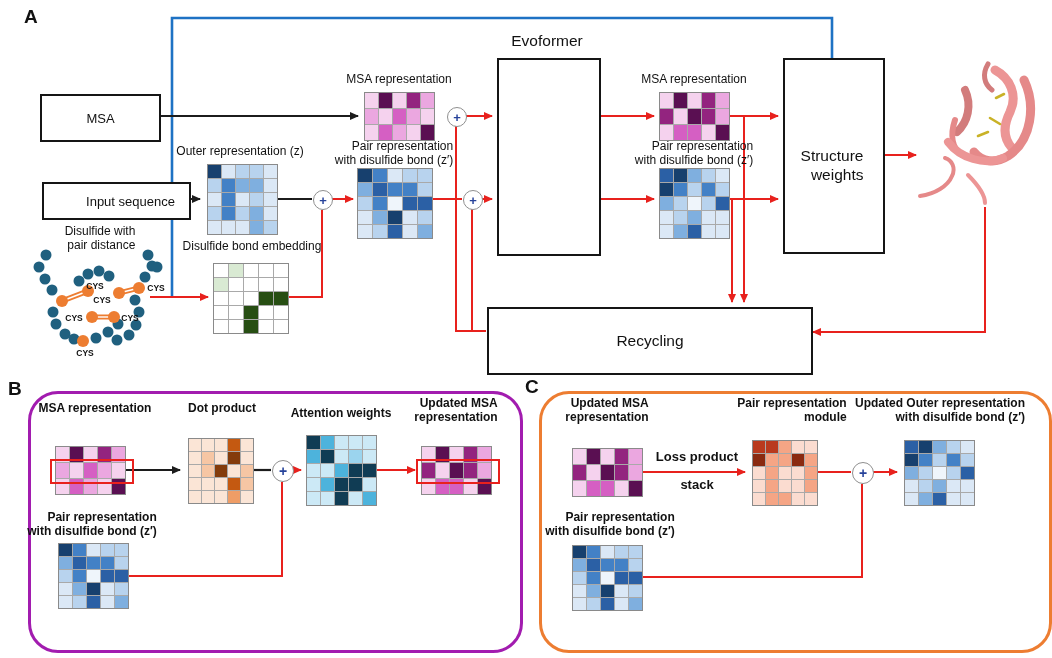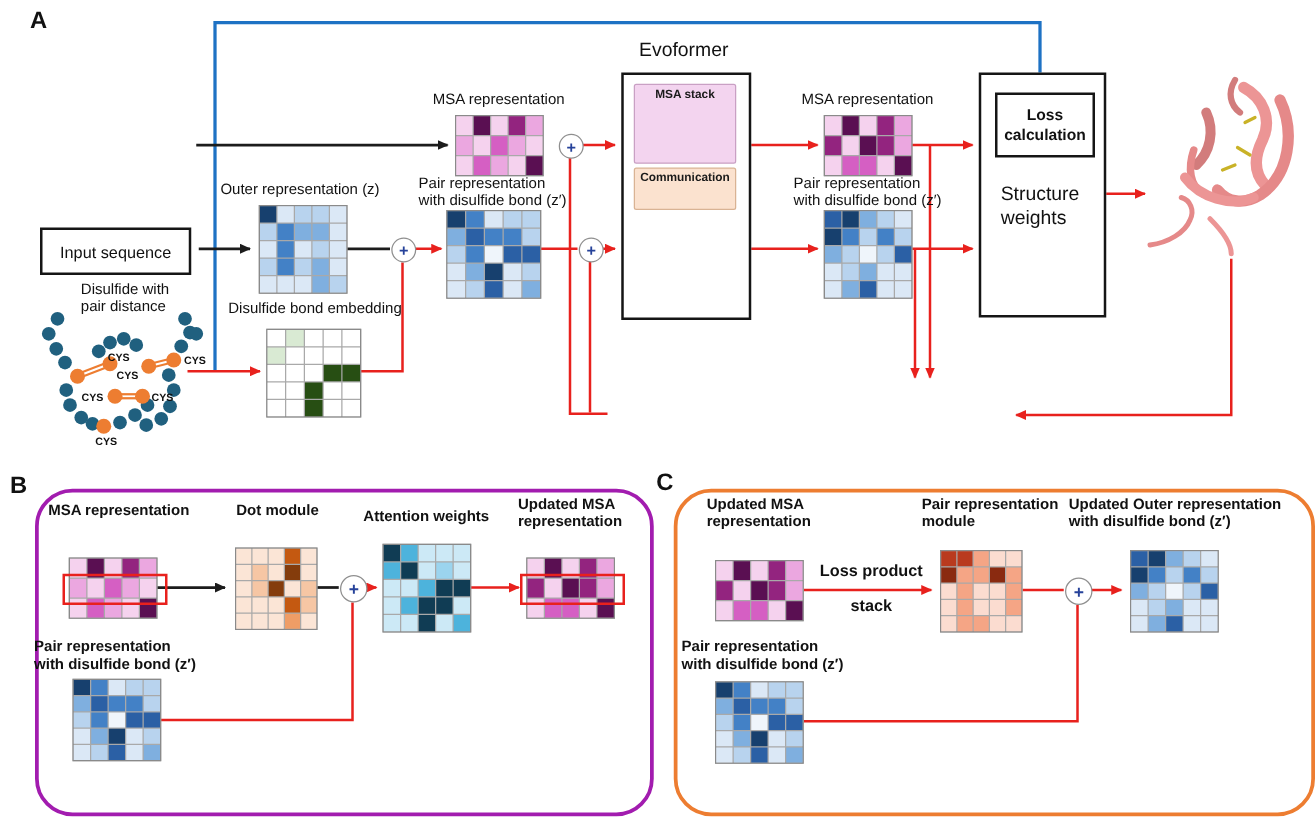--- a/index.html
+++ b/index.html
@@ -1,20 +1,20 @@
 <!DOCTYPE html>
 <html><head>
 <meta charset="utf-8">
 <style>
   html,body{margin:0;padding:0;background:#fff;}
   #stage{position:relative;width:1052px;height:658px;background:#fff;overflow:hidden;
          font-family:"Liberation Sans",sans-serif;color:#111;}
   .box{position:absolute;border:2.5px solid #151515;background:#fff;display:flex;
        align-items:center;justify-content:center;text-align:center;font-size:13px;z-index:2;}
-  .lbl{position:absolute;text-align:left;line-height:1.2;transform:translateX(-50%);
+  .lbl{position:absolute;text-align:right;line-height:1.2;transform:translateX(-50%);
        white-space:nowrap;z-index:2;}
   .f12{font-size:12px;} .f15{font-size:15.5px;} .f13{font-size:13px;} .bold{font-weight:bold;}
   .big-letter{position:absolute;font-size:19px;font-weight:bold;z-index:2;}
   .matrix{position:absolute;display:grid;gap:1px;background:#a9a9a9;border:1.5px solid #8a8a8a;z-index:2;}
   .matrix .cell{width:var(--cw);height:var(--ch);}
   .plus{position:absolute;border-radius:50%;background:#fff;border:1.5px solid #8f8f8f;
         color:#26429a;display:flex;align-items:center;justify-content:center;
         font-weight:bold;z-index:3;}
   .plus.small{width:18px;height:18px;font-size:13px;}
   .plus.large{width:20px;height:20px;font-size:14px;}
@@ -151,22 +151,25 @@
       <g stroke="#c9b227" stroke-width="2.6">
         <path d="M990,118 L1000,124"></path>
           <path d="M978,136 L988,132"></path>
           <path d="M996,98 L1004,94"></path>
       </g>
     </g>
   </svg>
 
   <div class="big-letter" style="left:24px;top:6px;">A</div>
 
-
-  <div class="box" style="left:32px;top:182px;width:117px;height:34px;border-width:2px;">
+  <div class="box" style="left:40px;top:94px;width:117px;height:44px;">
+    <span>MSA</span>
+  </div>
+
+  <div class="box" style="left:42px;top:182px;width:117px;height:34px;border-width:2px;padding-left:28px;">
     <span>Input sequence</span>
   </div>
 
   <div class="lbl f12" style="left:100px;top:224px;">
     <div>Disulfide with</div>
     <div>pair distance</div>
   </div>
 
   <div class="lbl f12" style="left:240px;top:144px;">Outer representation (z)</div>
   <div class="matrix" style="left: 207px; top: 164px; --cw: 13px; --ch: 13px; grid-template-columns: repeat(5, var(--cw));">
@@ -276,30 +279,24 @@
       <div class="cell" style="background: rgb(219, 232, 246);"></div>
       <div class="cell" style="background: rgb(127, 175, 223);"></div>
     </div>
 
   <div class="plus small" style="left:447px;top:107px;">+</div>
   <div class="plus small" style="left:463px;top:190px;">+</div>
   <div class="plus small" style="left:313px;top:190px;">+</div>
 
   <div class="lbl f15" style="left:547px;top:32px;">Evoformer</div>
   <div class="box" style="left:497px;top:58px;width:100px;height:194px;"></div>
-  <div class="stackpanel" style="left:507px;top:67px;width:80px;height:62px;background:#f3d4ef;border-color:#c9a0c4;">
-    <div class="stitle">MSA stack</div>
-  </div>
   <div class="sbar" style="left:516px;top:84px;width:62px;height:9px;background:#e5a3da;border-color:#a8609e;"></div>
   <div class="sbar" style="left:516px;top:97px;width:62px;height:9px;background:#f6e2f3;border-color:#b987b3;"></div>
   <div class="sbar" style="left:516px;top:110px;width:62px;height:9px;background:#f6e2f3;border-color:#b987b3;"></div>
 
-  <div class="stackpanel" style="left:507px;top:134px;width:80px;height:32px;background:#fbe2cf;border-color:#d9b394;">
-    <div class="stitle">Communication</div>
-  </div>
   <div class="sbar" style="left:516px;top:150px;width:62px;height:9px;background:#f0bd92;border-color:#b98757;"></div>
 
   <div class="sbar" style="left:516px;top:188px;width:62px;height:8px;background:#eef4fa;border-color:#7e9cb8;"></div>
   <div class="sbar" style="left:516px;top:199px;width:62px;height:8px;background:#eef4fa;border-color:#7e9cb8;"></div>
   <div class="sbar" style="left:516px;top:210px;width:62px;height:8px;background:#eef4fa;border-color:#7e9cb8;"></div>
   <div class="sbar" style="left:516px;top:221px;width:62px;height:8px;background:#eef4fa;border-color:#7e9cb8;"></div>
   <div class="sbar" style="left:516px;top:232px;width:62px;height:8px;background:#eef4fa;border-color:#7e9cb8;"></div>
 
   <div class="lbl f12" style="left:694px;top:72px;">MSA representation</div>
   <div class="matrix" style="left: 659px; top: 92px; --cw: 13px; --ch: 15px; grid-template-columns: repeat(5, var(--cw));">
@@ -346,31 +343,28 @@
       <div class="cell" style="background: rgb(219, 232, 246);"></div>
       <div class="cell" style="background: rgb(219, 232, 246);"></div>
       <div class="cell" style="background: rgb(219, 232, 246);"></div>
       <div class="cell" style="background: rgb(127, 175, 223);"></div>
       <div class="cell" style="background: rgb(43, 96, 165);"></div>
       <div class="cell" style="background: rgb(219, 232, 246);"></div>
       <div class="cell" style="background: rgb(219, 232, 246);"></div>
     </div>
 
   <div class="box" style="left:783px;top:58px;width:98px;height:192px;border-width:2px;"></div>
-  <div class="box bold" style="left:796px;top:74px;width:76px;height:48px;border-width:2px;font-size:12.5px;line-height:1.3;z-index:3;">
-    <div>
-      <div>Loss</div>
-      <div>calculation</div>
-    </div>
-  </div>
   <div class="lbl f15 lh2" style="left:832px;top:146px;z-index:3;">
     <div>Structure</div>
     <div>weights</div>
   </div>
 
+  <div class="box" style="left:487px;top:307px;width:322px;height:64px;border-width:2px;font-size:15.5px;">
+    <span>Recycling</span>
+  </div>
 
   <div class="big-letter" style="left:8px;top:378px;">B</div>
 
   <div class="lbl f12 bold" style="left:95px;top:401px;">MSA representation</div>
   <div class="matrix" style="left: 55px; top: 446px; --cw: 13px; --ch: 15px; grid-template-columns: repeat(5, var(--cw));">
       <div class="cell" style="background: rgb(245, 210, 238);"></div>
       <div class="cell" style="background: rgb(90, 15, 82);"></div>
       <div class="cell" style="background: rgb(245, 210, 238);"></div>
       <div class="cell" style="background: rgb(147, 36, 127);"></div>
       <div class="cell" style="background: rgb(235, 167, 224);"></div>
@@ -380,21 +374,21 @@
       <div class="cell" style="background: rgb(235, 167, 224);"></div>
       <div class="cell" style="background: rgb(245, 210, 238);"></div>
       <div class="cell" style="background: rgb(245, 210, 238);"></div>
       <div class="cell" style="background: rgb(213, 95, 195);"></div>
       <div class="cell" style="background: rgb(235, 167, 224);"></div>
       <div class="cell" style="background: rgb(245, 210, 238);"></div>
       <div class="cell" style="background: rgb(90, 15, 82);"></div>
     </div>
   <div class="hl" style="left:50px;top:459px;width:80px;height:21px;"></div>
 
-  <div class="lbl f12 bold" style="left:222px;top:401px;">Dot module</div>
+  <div class="lbl f12 bold" style="left:222px;top:401px;">Dot product</div>
   <div class="matrix" style="left: 188px; top: 438px; --cw: 12px; --ch: 12px; grid-template-columns: repeat(5, var(--cw));">
       <div class="cell" style="background: rgb(251, 229, 214);"></div>
       <div class="cell" style="background: rgb(251, 229, 214);"></div>
       <div class="cell" style="background: rgb(251, 229, 214);"></div>
       <div class="cell" style="background: rgb(196, 89, 17);"></div>
       <div class="cell" style="background: rgb(251, 229, 214);"></div>
       <div class="cell" style="background: rgb(251, 229, 214);"></div>
       <div class="cell" style="background: rgb(246, 198, 164);"></div>
       <div class="cell" style="background: rgb(251, 229, 214);"></div>
       <div class="cell" style="background: rgb(132, 60, 12);"></div>

